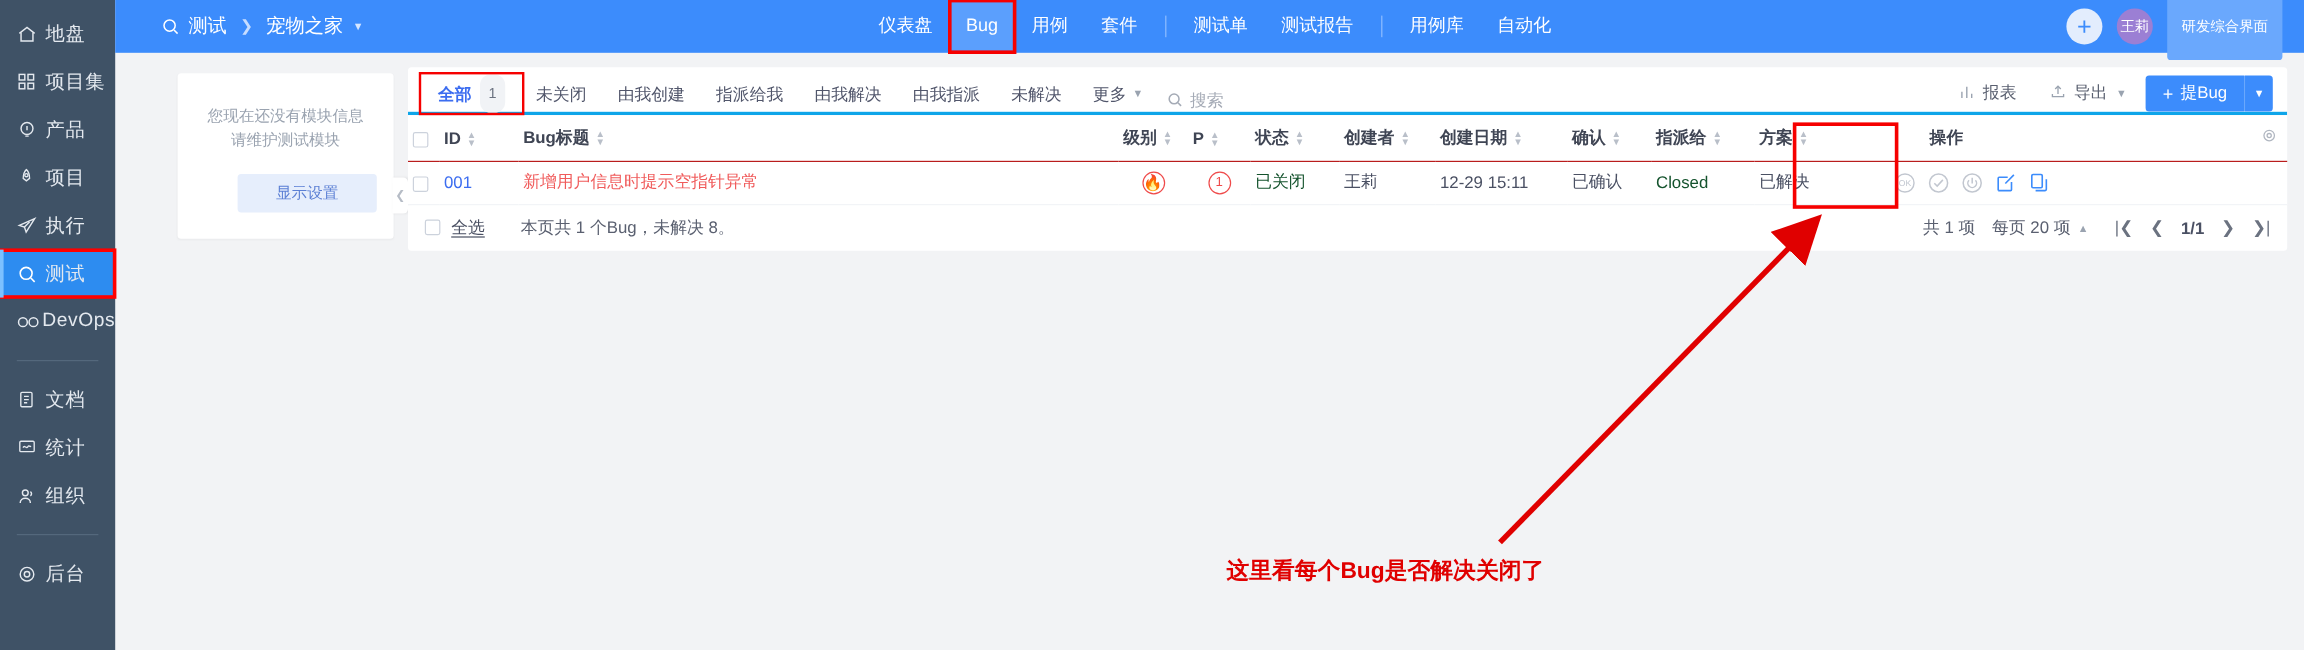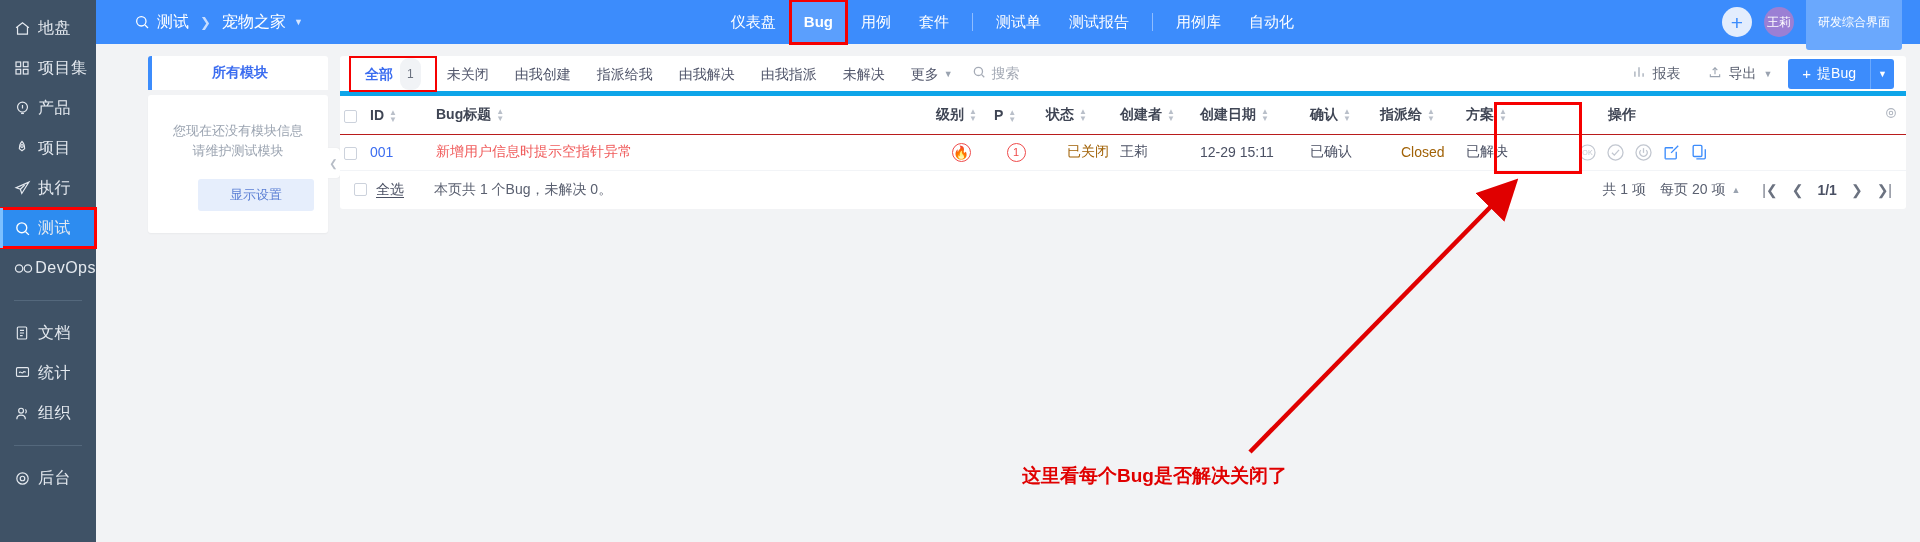--- a/index.html
+++ b/index.html
@@ -50,21 +50,21 @@
   .crumb .c-ico { margin-right: 7px; display: flex; }
   .crumb .c-sep { margin: 0 11px; color: #c7ddff; font-size: 13px; }
   .crumb .c-caret { margin-left: 8px; font-size: 9px; color: #d6e6ff; }
 
   .topnav { display: flex; align-items: center; margin-left: auto; }
   .topnav .tn {
     font-size: 15px; color: #ffffff; padding: 0 14px;
     height: 44px; line-height: 44px; white-space: nowrap;
   }
   .topnav .tn.cur {
-    background: #5b9ffd; font-weight: bold;
+    background: #5b9ffd; font-weight: normal;
     outline: 3px solid #f60000; outline-offset: -2px;
   }
   .topnav .tn-div { width:1px; height:18px; background:#8fbdff; margin:0 9px; }
 
   .topright { display:flex; align-items:center; margin-left:auto; margin-right: 18px; gap: 12px; }
   .plus-btn {
     width: 30px; height: 30px; border-radius: 50%;
     background: #e3edfd; color: #3c8cfc;
     display:flex; align-items:center; justify-content:center;
     font-size: 21px; line-height: 1;
@@ -103,22 +103,22 @@
     border-radius: 0 4px 4px 0;
     display:flex; align-items:center; justify-content:center;
     color:#b6bcc6; font-size:10px;
     box-shadow: 1px 0 2px rgba(0,0,0,.06);
   }
 
   
   .main { position:absolute; left: 340px; top: 56px; width: 1566px; }
   .filterbar {
     height: 40px; background:#fff; border-radius: 3px 3px 0 0;
-    display:flex; align-items:center; padding-left: 12px;
-    border-bottom: 5px solid #0ea5e9;
+    display:flex; align-items:flex-end; padding-left: 12px;
+    border-bottom: 3px solid #0ea5e9;
   }
   .fitem {
     font-size:14px; color:#51566b; padding: 0 13px;
     height: 30px; line-height: 30px; display:flex; align-items:center;
     white-space: nowrap;
   }
   .fitem.on { color:#3c6df0; font-weight:bold; outline:2px solid #f60000; outline-offset: 1px; }
   .fitem .cnt {
     display:inline-block; margin-left: 7px; font-size:12px;
     color:#6b7280; background:#f1f3f6; border-radius: 9px;
@@ -156,21 +156,21 @@
   }
   .sorter { display:inline-flex; flex-direction:column; margin-left:5px; vertical-align:middle; line-height:0; }
   .sorter i { font-style:normal; font-size:8px; color:#b9bfc9; line-height:7px; }
   .cbx {
     display:inline-block; width:13px; height:13px; border:1px solid #ccd2dc;
     border-radius:2px; background:#fff; vertical-align:middle;
   }
   .c-center { text-align:center; }
   .id-link { color:#3c6df0; }
   .bug-title { color:#f05b5b; }
-  .state-muted { color:#a16207;margin-left:21px; }
+  .state-muted { color:#14532d; }
   .sev {
     display:inline-flex; align-items:center; justify-content:center;
     width:19px; height:19px; border-radius:50%; border:1px solid #ef4a4a;
     color:#ef4a4a; font-size:10px; position:relative;
   }
   .pri {
     display:inline-flex; align-items:center; justify-content:center;
     width:19px; height:19px; border-radius:50%; border:1px solid #ef4a4a;
     color:#ef4a4a; font-size:11px;
   }
@@ -341,21 +341,20 @@
     </div>
 
     <div class="topright">
       <div class="plus-btn">+</div>
       <div class="avatar">王莉</div>
       <div class="ui-btn">研发综合界面</div>
     </div>
   </div>
 
   <div class="modpanel">
-    <div class="mod-tab">所有模块</div>
     <div class="mod-body">
       <div class="mod-msg">您现在还没有模块信息</div>
       <div class="mod-msg">请维护测试模块</div>
       <div class="mod-btn">显示设置</div>
     </div>
   </div>
   <div class="collapse-handle">❮</div>
 
   <div class="main">
 
@@ -531,21 +530,21 @@
             </div>
           </td>
         </tr>
       </tbody>
     </table>
 
     <div class="footer-row">
       <div class="footer-left">
         <span class="cbx"></span>
         <span class="selall">全选</span>
-        <span class="summary">本页共 1 个Bug，未解决 0。</span>
+        <span class="summary">本页共 1 个Bug，未解决 8。</span>
       </div>
       <div class="footer-right">
         <span>共 1 项</span>
         <span class="pgsize">
           <span>每页 20 项</span>
           <span class="caret">▲</span>
         </span>
         <span class="pgr">
           <span>|❮</span>
           <span>❮</span>

